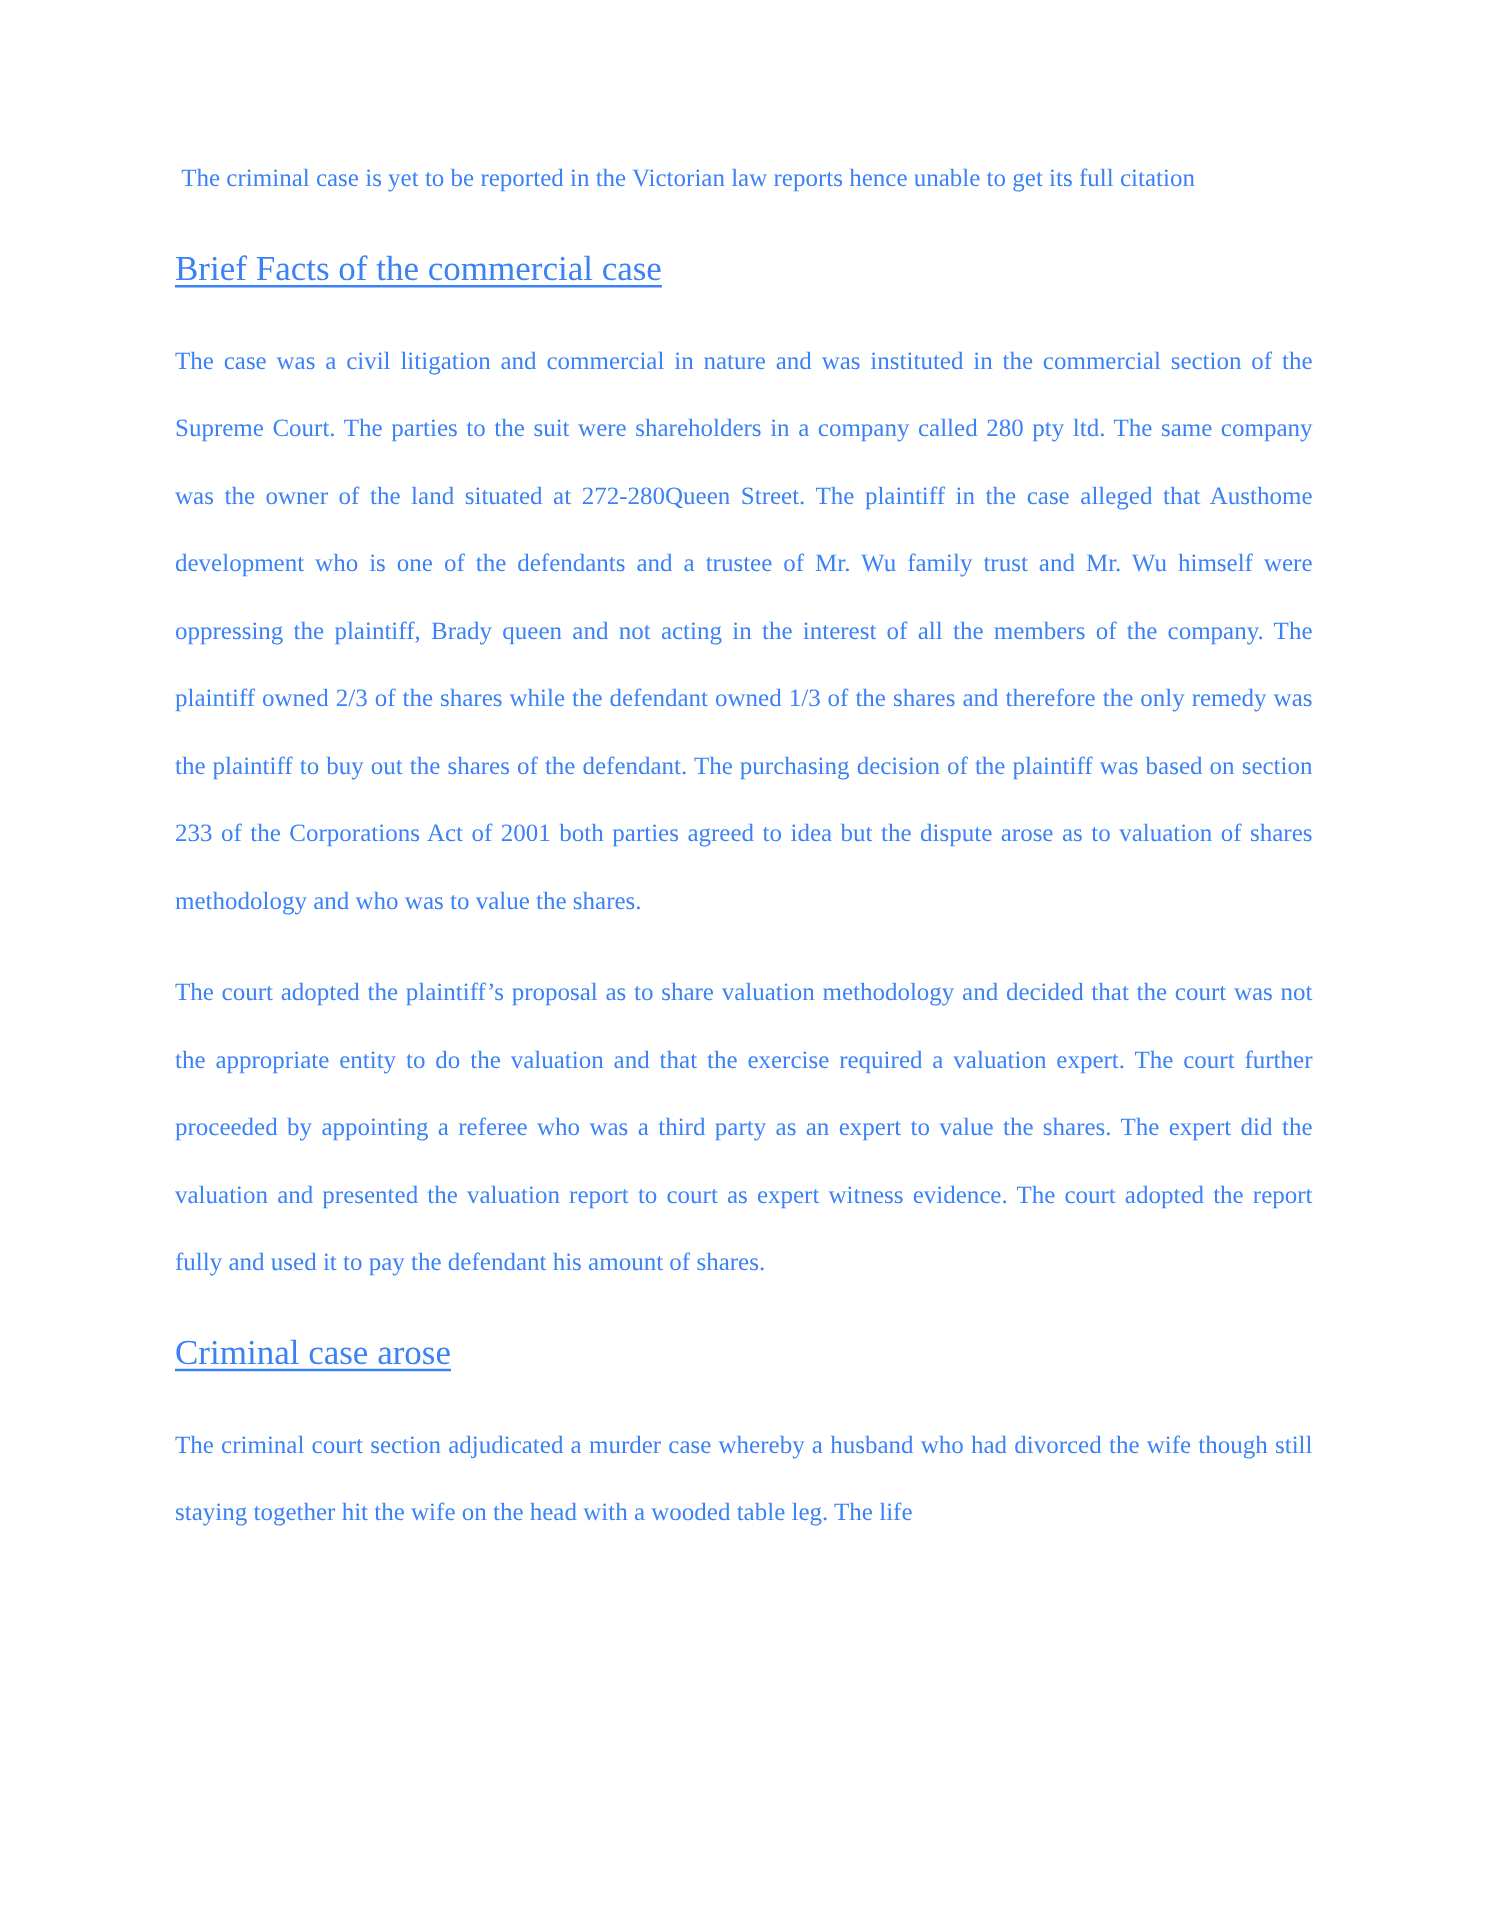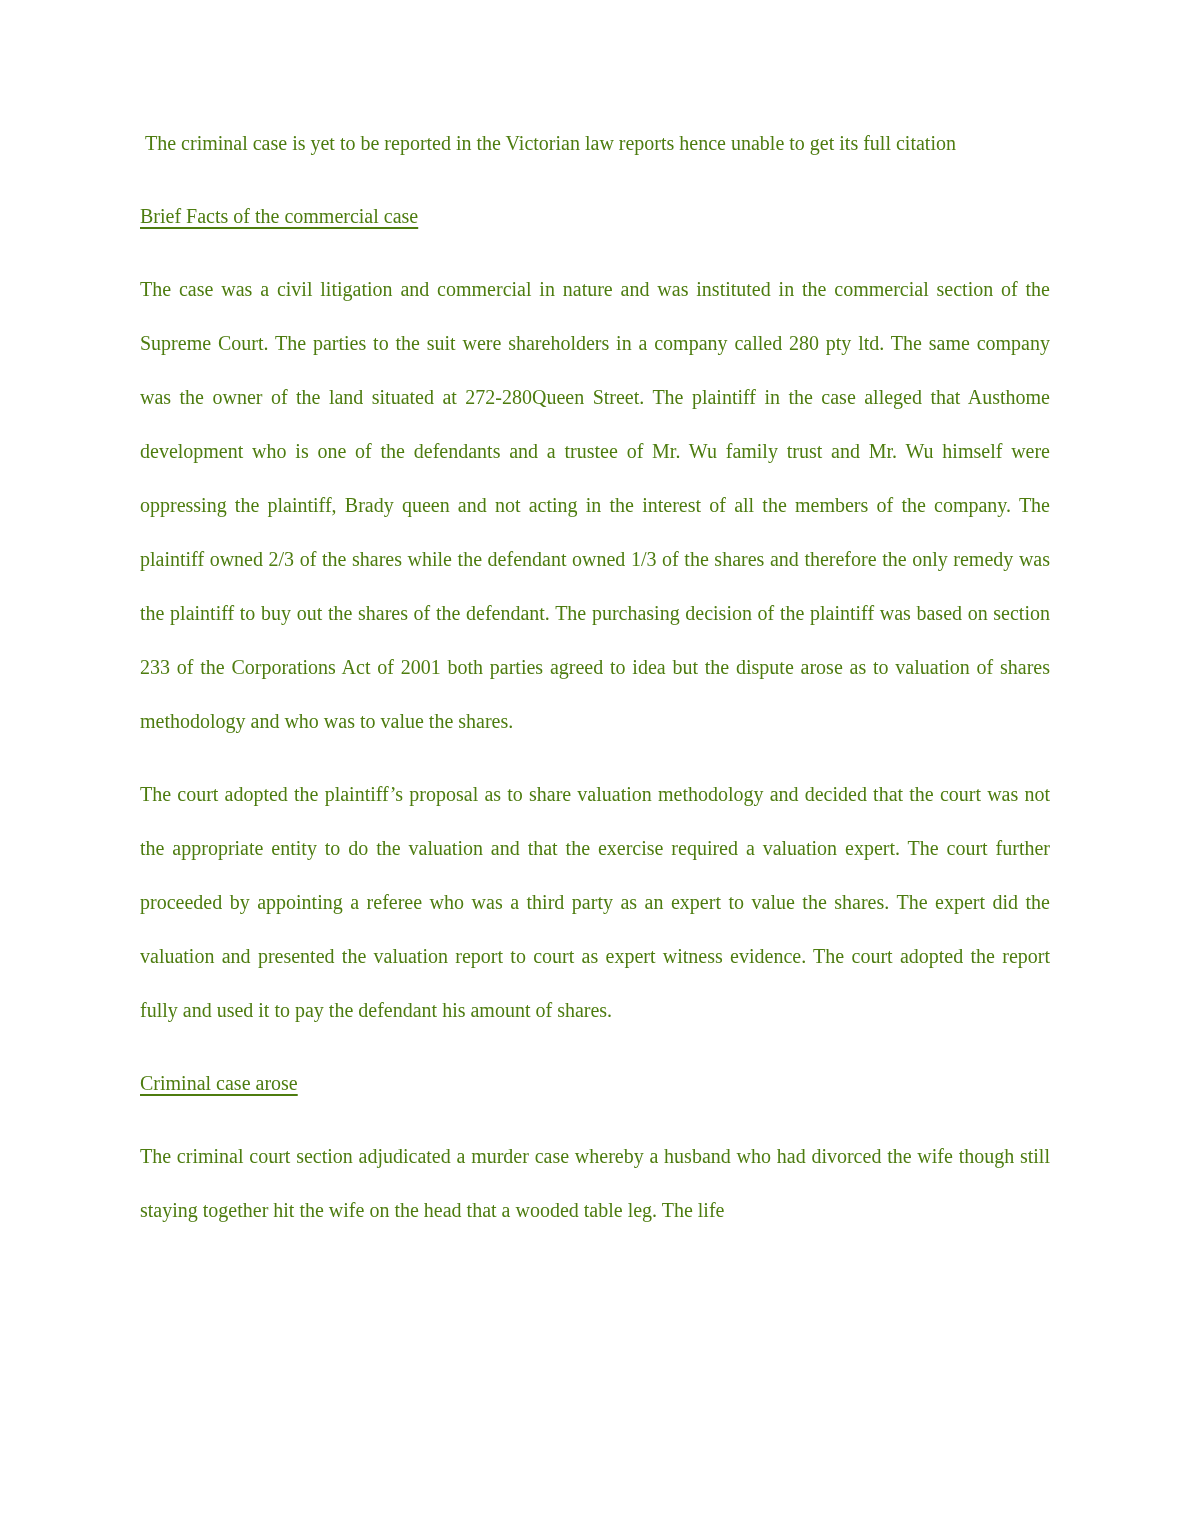--- a/index.html
+++ b/index.html
@@ -11,45 +11,45 @@
       position: relative;
       width: 1190px;
       height: 1540px;
       margin: 0 auto;
       background: #ffffff;
       box-sizing: border-box;
       padding: 116px 140px 40px 140px;
       font-family: "Liberation Serif", "DejaVu Serif", serif;
       font-size: 20px;
       line-height: 54px;
-      color: #4d7c0f;
+      color: #3b82f6;
       overflow: hidden;
     }
     .para {
       margin: 0 0 19px 0;
       text-align: justify;
       white-space: pre-wrap;
     }
     .heading {
       margin: 0 0 19px 0;
-      font-size: 20px;
+      font-size: 28px;
       font-weight: normal;
       text-decoration: underline;
       text-underline-offset: 4px;
       line-height: 54px;
     }
   </style>
 </head>
 <body>
 
 <main class="page">
   <p class="para"> The criminal case is yet to be reported in the Victorian law reports hence unable to get its full citation</p>
 
   <h2 class="heading">Brief Facts of the commercial case</h2>
 
   <p class="para">The case was a civil litigation and commercial in nature and was instituted in the commercial section of the Supreme Court. The parties to the suit were shareholders in a company called 280 pty ltd. The same company was the owner of the land situated at 272-280Queen Street. The plaintiff in the case alleged that Austhome development who is one of the defendants and a trustee of Mr. Wu family trust and Mr. Wu himself were oppressing the plaintiff, Brady queen and not acting in the interest of all the members of the company. The plaintiff owned 2/3 of the shares while the defendant owned 1/3 of the shares and therefore the only remedy was the plaintiff to buy out the shares of the defendant. The purchasing decision of the plaintiff was based on section 233 of the Corporations Act of 2001 both parties agreed to idea but the dispute arose as to valuation of shares methodology and who was to value the shares.</p>
 
   <p class="para">The court adopted the plaintiff’s proposal as to share valuation methodology and decided that the court was not the appropriate entity to do the valuation and that the exercise required a valuation expert. The court further proceeded by appointing a referee who was a third party as an expert to value the shares. The expert did the valuation and presented the valuation report to court as expert witness evidence. The court adopted the report fully and used it to pay the defendant his amount of shares.</p>
 
   <h2 class="heading">Criminal case arose</h2>
 
-  <p class="para">The criminal court section adjudicated a murder case whereby a husband who had divorced the wife though still staying together hit the wife on the head that a wooded table leg. The life</p>
+  <p class="para">The criminal court section adjudicated a murder case whereby a husband who had divorced the wife though still staying together hit the wife on the head with a wooded table leg. The life</p>
 </main>
 
 </body></html>

